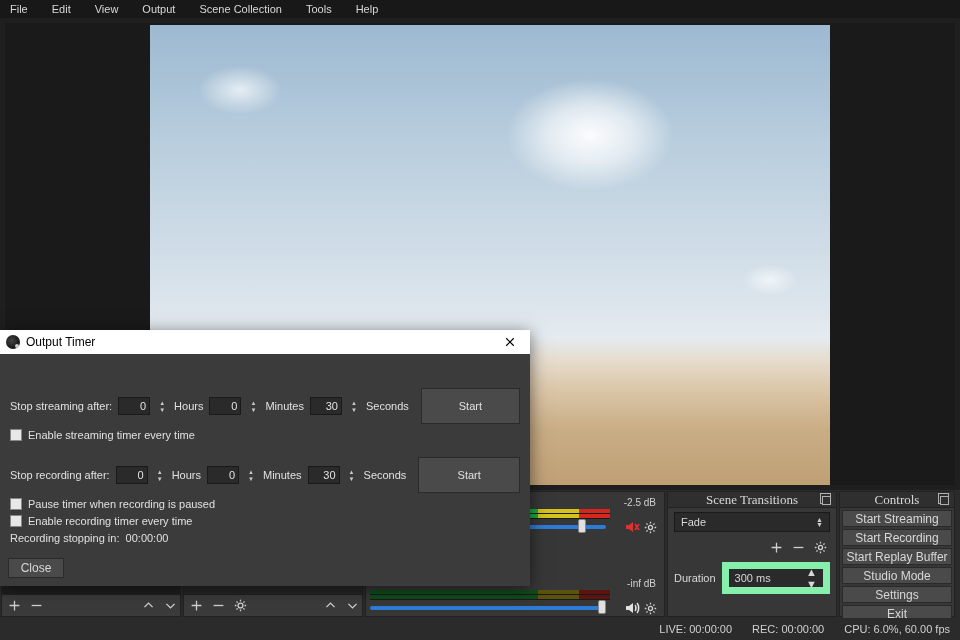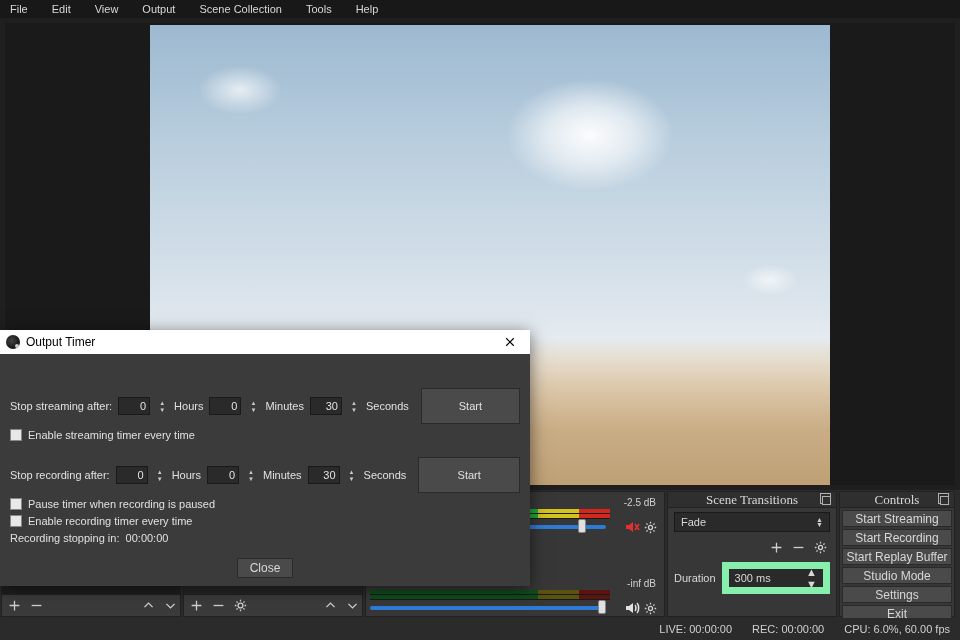--- a/index.html
+++ b/index.html
@@ -98,21 +98,21 @@
   .dlg-body { padding: 8px 10px 10px 10px; display: flex; flex-direction: column; gap: 5px; color: #e0e0e0; margin-top: 26px; }
   .dlg-row { display: flex; align-items: center; gap: 6px; }
   .dlg-row .lbl { white-space: nowrap; }
   .numbox { width: 32px; height: 18px; background: #2a2a2a; border: 1px solid #1a1a1a; display: flex; align-items: center; justify-content: flex-end; padding-right: 3px; }
   .numspin { width: 12px; height: 18px; display: flex; flex-direction: column; justify-content: center; }
   .numspin .up, .numspin .dn { height: 7px; display: flex; align-items: center; justify-content: center; font-size: 6px; color: #ccc; cursor: pointer; }
   .startbtn { flex: 1; height: 36px; background: #4a4a4a; border: 1px solid #2a2a2a; display: flex; align-items: center; justify-content: center; cursor: pointer; margin-left: 6px; }
   .chk-row { display: flex; align-items: center; gap: 6px; }
   .chk { width: 12px; height: 12px; background: #e8e8e8; border: 1px solid #888; cursor: pointer; }
   .dlg-status { color: #e0e0e0; }
-  .dlg-footer { display: flex; justify-content: center; padding: 4px 8px 8px 8px; }
+  .dlg-footer { display: flex; justify-content: flex-start; padding: 4px 8px 8px 8px; }
   .dlg-footer .btn { width: 56px; height: 20px; }
 
   
   .stroke { fill: none; stroke: currentColor; stroke-width: 1.6; }
 </style>
 </head>
 <body>
 
 <div class="menubar">
   <div class="item">File</div>

